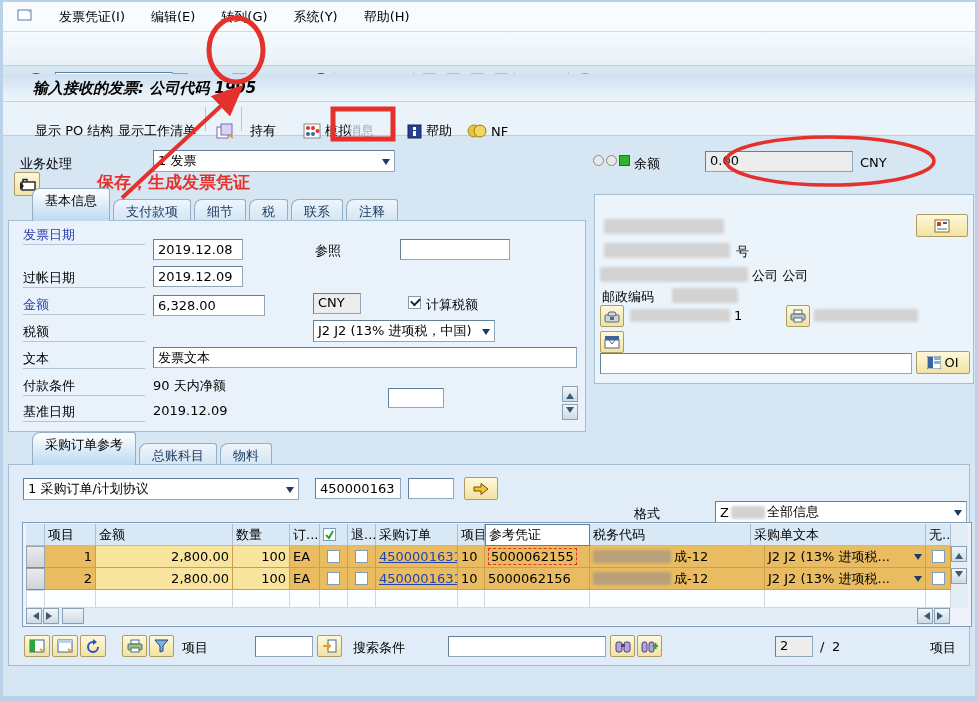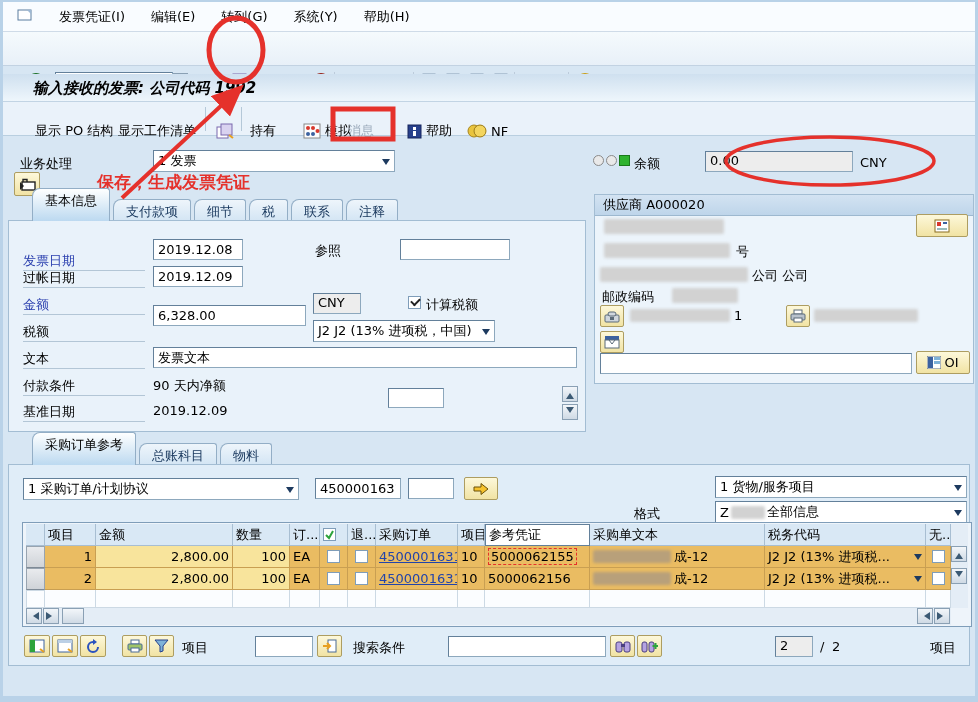--- a/index.html
+++ b/index.html
@@ -186,21 +186,21 @@
         <svg width="20" height="18">
           <rect x="2" y="2" width="16" height="14" fill="#fff" stroke="#5b7da0"></rect>
           <rect x="3" y="3" width="6" height="12" fill="#3c62a0"></rect>
           <rect x="10" y="3" width="7" height="4" fill="#d8382c"></rect>
           <rect x="10" y="8" width="7" height="4" fill="#2da33c"></rect>
         </svg>
       </div>
   </div>
 
   <div class="bar titlebar">
-    <span class="title-text">输入接收的发票: 公司代码 1992</span>
+    <span class="title-text">输入接收的发票: 公司代码 1995</span>
   </div>
 
   <div class="bar appbar">
     <span class="appbtn" style="left:32px">显示 PO 结构</span>
     <span class="appbtn" style="left:115px">显示工作清单</span>
     <div class="sep" style="left:202px"></div>
     <span class="appbtn" style="left:212px">
         <svg width="20" height="18">
           <rect x="2" y="5" width="11" height="11" fill="#fff" stroke="#7a68ad"></rect>
           <rect x="6" y="2" width="11" height="11" fill="#d9d2f0" stroke="#7a68ad"></rect>
@@ -266,28 +266,28 @@
   <div class="tabs" style="left:32px;top:196px">
     <div class="tab act">基本信息</div>
     <div class="tab">支付款项</div>
     <div class="tab">细节</div>
     <div class="tab">税</div>
     <div class="tab">联系</div>
     <div class="tab">注释</div>
   </div>
 
   <div class="panel" style="left:8px;top:220px;width:578px;height:212px"></div>
-  <span class="lbl lblu blue" style="left:23px;top:252px">发票日期</span>
+  <span class="lbl lblu blue" style="left:23px;top:226px">发票日期</span>
   <input class="inp" style="left: 153px; top: 239px; width: 90px;" value="2019.12.08">
   <span class="lbl" style="left:315px;top:242px">参照</span>
   <input class="inp" style="left: 400px; top: 239px; width: 110px;">
   <span class="lbl lblu" style="left:23px;top:269px">过帐日期</span>
   <input class="inp" style="left: 153px; top: 266px; width: 90px;" value="2019.12.09">
   <span class="lbl lblu blue" style="left:23px;top:296px">金额</span>
-  <input class="inp" style="left: 153px; top: 305px; width: 153px;" value="6,328.00">
+  <input class="inp" style="left: 153px; top: 295px; width: 112px;" value="6,328.00">
   <div class="inp ro" style="left:313px;top:293px;width:48px">CNY</div>
   <span class="chk on" style="left:408px;top:296px"></span>
   <span class="lbl" style="left:426px;top:296px">计算税额</span>
   <span class="lbl lblu" style="left:23px;top:323px">税额</span>
   <div class="dd" style="left:313px;top:320px;width:182px">
     <span>J2 J2 (13% 进项税，中国)</span>
       <span class="dd-ar"></span>
   </div>
   <span class="lbl lblu" style="left:23px;top:350px">文本</span>
   <input class="inp" style="left: 153px; top: 347px; width: 424px;" value="发票文本">
@@ -296,23 +296,20 @@
   <span class="lbl lblu" style="left:23px;top:403px">基准日期</span>
   <span class="lbl" style="left:153px;top:403px">2019.12.09</span>
   <div class="sbtn" style="left:562px;top:386px">
       <span class="tri-u"></span>
     </div>
   <div class="sbtn" style="left:562px;top:404px">
       <span class="tri-d"></span>
     </div>
 
   <div class="panel" style="left:594px;top:194px;width:380px;height:190px;background:#ecf4fb"></div>
-  <div class="vhdr" style="left:595px;top:195px;width:378px">
-      <span>供应商 A000020</span>
-    </div>
   <div class="ybtn" style="left:916px;top:214px;width:52px;height:23px">
     <svg width="16" height="14">
         <rect x="1" y="1" width="14" height="12" fill="#fff" stroke="#8a6d1f"></rect>
         <rect x="3" y="3" width="4" height="4" fill="#d8382c"></rect>
         <rect x="9" y="3" width="4" height="2" fill="#3c62a0"></rect>
         <rect x="3" y="9" width="10" height="2" fill="#9bb"></rect>
       </svg>
   </div>
   <span class="blur" style="position:absolute;left:604px;top:219px;width:120px;height:15px"></span>
   <span class="blur" style="position:absolute;left:604px;top:243px;width:126px;height:15px"></span>
@@ -369,24 +366,20 @@
     <span>1 采购订单/计划协议</span>
       <span class="dd-ar"></span>
   </div>
   <input class="inp" style="left: 315px; top: 478px; width: 86px;" value="4500001631">
   <input class="inp" style="left: 408px; top: 478px; width: 46px;">
   <div class="ybtn" style="left:464px;top:477px;width:34px;height:23px">
     <svg width="18" height="14">
         <path d="M2 5 L9 5 L9 1.5 L16 7 L9 12.5 L9 9 L2 9 Z" fill="#f6c22d" stroke="#6b5008"></path>
       </svg>
   </div>
-  <div class="dd" style="left:715px;top:476px;width:252px">
-    <span>1 货物/服务项目</span>
-      <span class="dd-ar"></span>
-  </div>
   <span class="lbl" style="left:634px;top:505px">格式</span>
   <div class="dd" style="left:715px;top:501px;width:252px">
     <span style="display:flex;align-items:center;gap:2px">
         <span>Z</span>
         <span class="blur" style="width:34px;height:13px"></span>
         <span>全部信息</span>
       </span>
       <span class="dd-ar"></span>
   </div>
 
@@ -401,22 +394,22 @@
     <div class="tc" style="width:28px">
         <svg width="13" height="13">
           <rect x="0.5" y="0.5" width="12" height="12" fill="#fff" stroke="#7f9db9"></rect>
           <path d="M3 7 L6 10 L10 3" stroke="#2da33c" stroke-width="2" fill="none"></path>
         </svg>
       </div>
     <div class="tc" style="width:28px">退...</div>
     <div class="tc" style="width:82px">采购订单</div>
     <div class="tc" style="width:27px">项目</div>
     <div class="tc" style="width:105px;background:#fff;border:1px solid #63809a">参考凭证</div>
+    <div class="tc" style="width:161px">税务代码</div>
     <div class="tc" style="width:175px">采购单文本</div>
-    <div class="tc" style="width:161px">税务代码</div>
     <div class="tc" style="width:25px">无..</div>
   </div>
 
   <div class="trow" style="top:546px;height:22px">
     <div class="tc selc" style="width:19px"></div>
     <div class="tc amber" style="width:51px;justify-content:flex-end">1</div>
     <div class="tc amber2" style="width:137px;justify-content:flex-end">2,800.00</div>
     <div class="tc amber2" style="width:57px;justify-content:flex-end">100</div>
     <div class="tc amber" style="width:30px">EA</div>
     <div class="tc amber" style="width:28px;justify-content:center">

